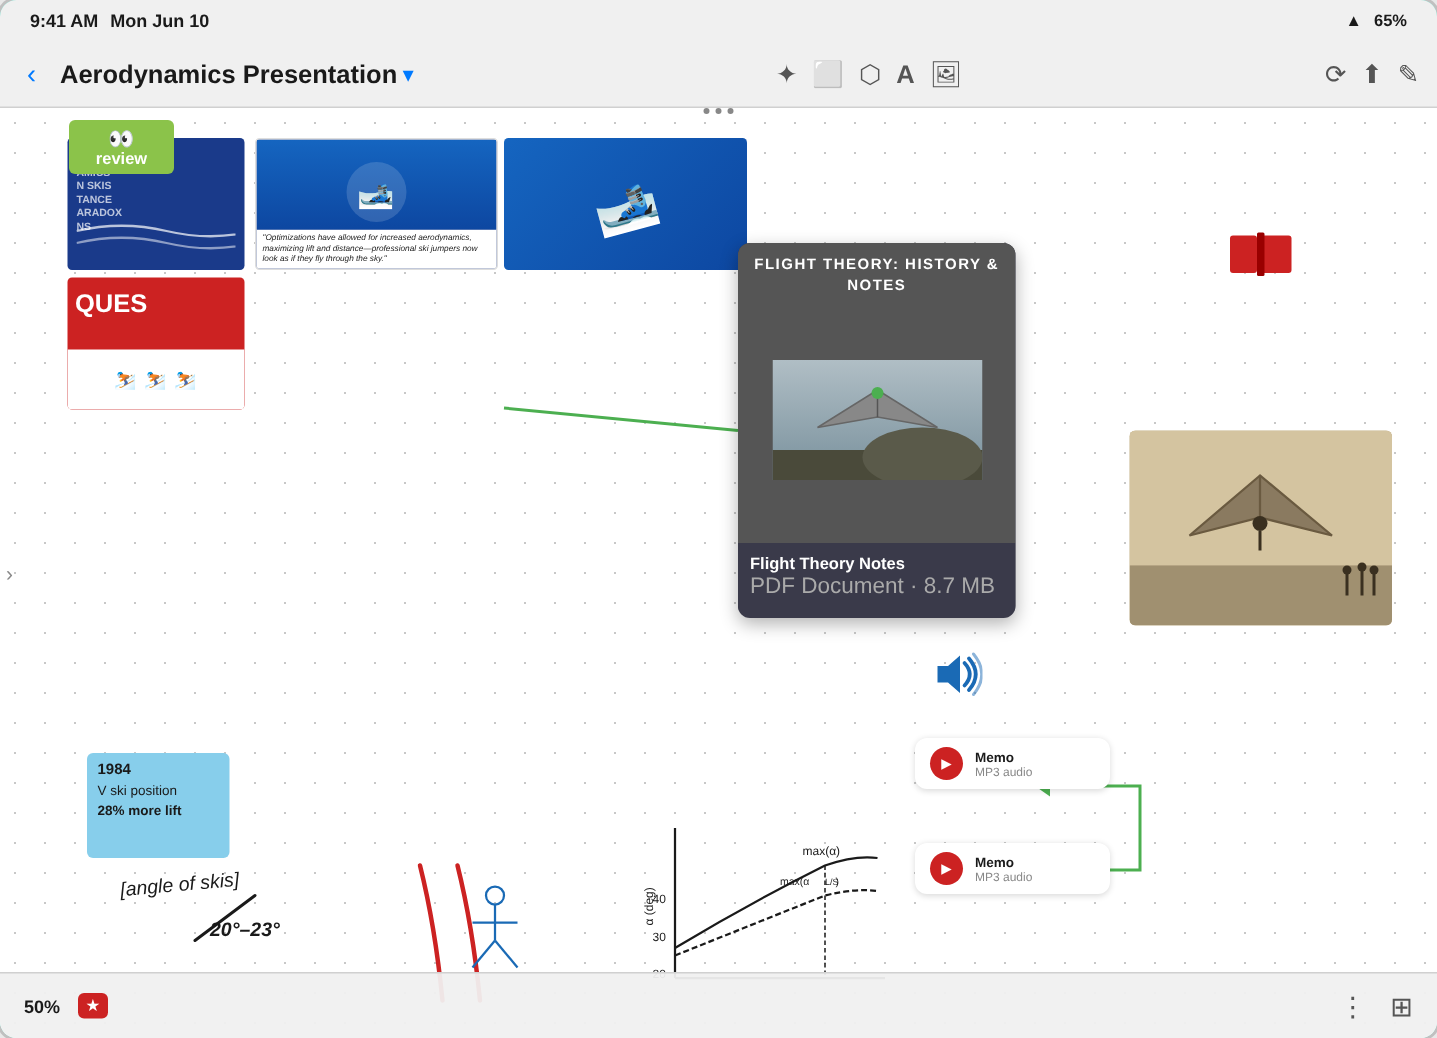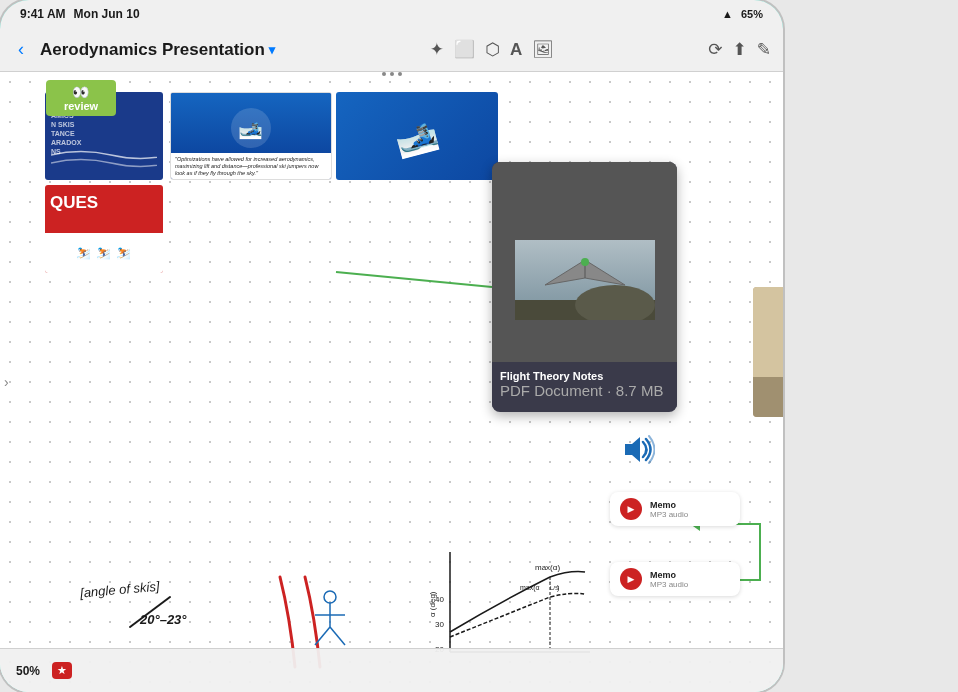--- a/index.html
+++ b/index.html
@@ -7,24 +7,24 @@
       width: 958px;
       height: 692px;
       overflow: hidden;
       font-family: -apple-system, BlinkMacSystemFont, 'Helvetica Neue', Arial, sans-serif;
       background: #e8e8e8;
       position: relative;
     }
 
     
     .ipad-frame {
-      width: 783px;
+      width: 958px;
       height: 692px;
       background: #5eead4;
-      border-radius: 29px;
+      border-radius: 11px;
       overflow: hidden;
       position: relative;
       box-shadow: 0 0 0 2px #c0c0c0;
     }
 
     
     .status-bar {
       height: 28px;
       background: #f0f0f0;
       display: flex;
@@ -461,20 +461,22 @@
           <div style="font-size:12px;">⛷️</div>
           <div style="font-size:12px;">⛷️</div>
           <div style="font-size:12px;">⛷️</div>
         </div>
       </div>
     </div>
 
 
     <div class="flight-theory-card">
       <div class="flight-theory-img">
+        <div class="flight-theory-title">FLIGHT THEORY:
+HISTORY &amp; NOTES</div>
 
         <div style="margin-top:40px;">
           <svg width="140" height="80" viewBox="0 0 140 80">
 
             <defs>
               <linearGradient id="skygrad" x1="0%" y1="0%" x2="0%" y2="100%">
                 <stop offset="0%" style="stop-color:#b0bec5"></stop>
                 <stop offset="100%" style="stop-color:#78909c"></stop>
               </linearGradient>
             </defs>
@@ -555,20 +557,25 @@
 
     <div class="memo-item memo-2">
       <div class="memo-play">▶</div>
       <div class="memo-info">
         <div class="memo-label">Memo</div>
         <div class="memo-type">MP3 audio</div>
       </div>
     </div>
 
 
+    <div class="sticky-1984">
+      <div class="sticky-1984-year">1984</div>
+      <div>V ski position</div>
+      <div style="font-weight:600;">28% more lift</div>
+    </div>
 
     <div style="position:absolute; left:80px; top:510px; font-family:'Helvetica',sans-serif; font-style:italic; font-size:13px; color:#1a1a1a; transform:rotate(-5deg);">
       <span>[angle of skis]</span>
     </div>
 
     <div style="position:absolute; left:140px; top:540px; font-size:13px; color:#1a1a1a; font-style:italic; font-weight:600;">
       <span>20°–23°</span>
     </div>
 
     <svg style="position:absolute; left:120px; top:520px;" width="60" height="40">

